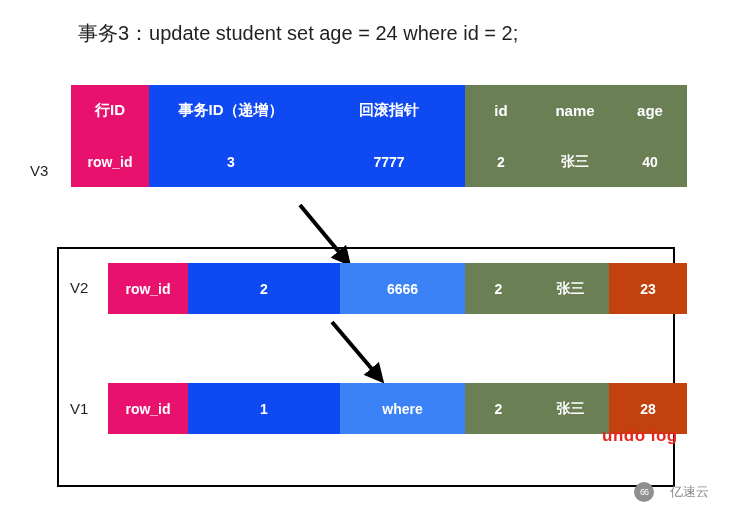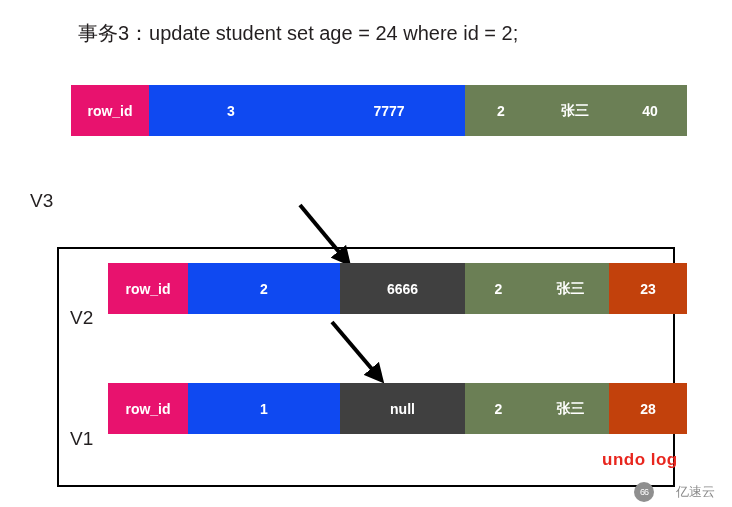--- a/index.html
+++ b/index.html
@@ -59,24 +59,23 @@
   #v3-table .c-blue2  { background: #0f49f1; width: 152px; }
   #v3-table .c-green1 { background: #6b7f55; width: 72px; }
   #v3-table .c-green2 { background: #6b7f55; width: 76px; }
   #v3-table .c-green3 { background: #6b7f55; width: 74px; }
 
   .hdr-row td { font-size: 15px; }
 
   
   .vlabel {
     position: absolute;
-    font-size: 19px;
+    font-size: 15px;
     color: #231f20;
     font-weight: normal;
-    margin-top: 28px;
   }
   #v3-label { left: 30px; top: 162px; }
   #v2-label { left: 70px; top: 279px; }
   #v1-label { left: 70px; top: 400px; }
 
   
   #outer-box {
     position: absolute;
     left: 57px;
     top: 247px;
@@ -86,44 +85,44 @@
     box-sizing: border-box;
     background: transparent;
   }
 
   
   #v2-table { left: 108px; top: 263px; }
   #v1-table { left: 108px; top: 383px; }
   #v2-table td, #v1-table td { height: 51px; }
   #v2-table .c-pink, #v1-table .c-pink   { background: #e8126e; width: 80px; }
   #v2-table .c-blue1, #v1-table .c-blue1 { background: #0f49f1; width: 152px; }
-  #v2-table .c-blue2, #v1-table .c-blue2 { background: #404040; width: 125px; }
+  #v2-table .c-blue2, #v1-table .c-blue2 { background: #3b82f6; width: 125px; }
   #v2-table .c-green1, #v1-table .c-green1 { background: #6b7f55; width: 67px; }
   #v2-table .c-green2, #v1-table .c-green2 { background: #6b7f55; width: 77px; }
   #v2-table .c-green3, #v1-table .c-green3 { background: #c2410c; width: 78px; }
 
   
   #undo-text {
     position: absolute;
     left: 602px;
-    top: 450px;
+    top: 426px;
     color: #e8261e;
     font-weight: bold;
     font-size: 17px;
     letter-spacing: 0.5px;
   }
 
   
   #watermark {
     position: absolute;
     left: 634px;
     top: 482px;
     display: flex;
     align-items: center;
-    gap: 22px;
+    gap: 16px;
     color: #8a8a8a;
     font-size: 13px;
   }
   #watermark .wm-logo {
     width: 20px;
     height: 20px;
     border-radius: 50%;
     background: #8f8f8f;
     color: #ffffff;
     font-size: 9px;
@@ -147,20 +146,28 @@
 </svg>
 
 <div class="caption">事务3：update student set age = 24 where id = 2;</div>
 
 <div id="outer-box"></div>
 
 <div class="vlabel" id="v3-label">V3</div>
 
 <table class="rowtable" id="v3-table">
   <tbody>
+    <tr class="hdr-row">
+      <td class="c-pink">行ID</td>
+      <td class="c-blue1">事务ID（递增）</td>
+      <td class="c-blue2">回滚指针</td>
+      <td class="c-green1">id</td>
+      <td class="c-green2">name</td>
+      <td class="c-green3">age</td>
+    </tr>
     <tr>
       <td class="c-pink">row_id</td>
       <td class="c-blue1">3</td>
       <td class="c-blue2">7777</td>
       <td class="c-green1">2</td>
       <td class="c-green2">张三</td>
       <td class="c-green3">40</td>
     </tr>
   </tbody>
 </table>
@@ -178,21 +185,21 @@
     </tr>
   </tbody>
 </table>
 
 <div class="vlabel" id="v1-label">V1</div>
 <table class="rowtable" id="v1-table">
   <tbody>
     <tr>
       <td class="c-pink">row_id</td>
       <td class="c-blue1">1</td>
-      <td class="c-blue2">null</td>
+      <td class="c-blue2">where</td>
       <td class="c-green1">2</td>
       <td class="c-green2">张三</td>
       <td class="c-green3">28</td>
     </tr>
   </tbody>
 </table>
 
 <div id="undo-text">undo log</div>
 
 <div id="watermark">

